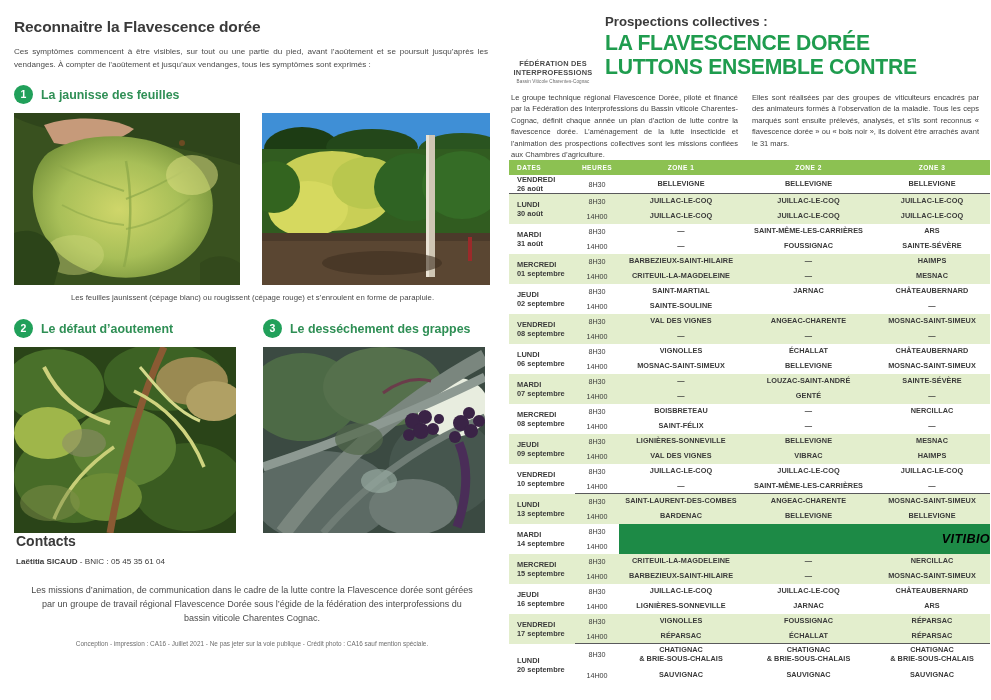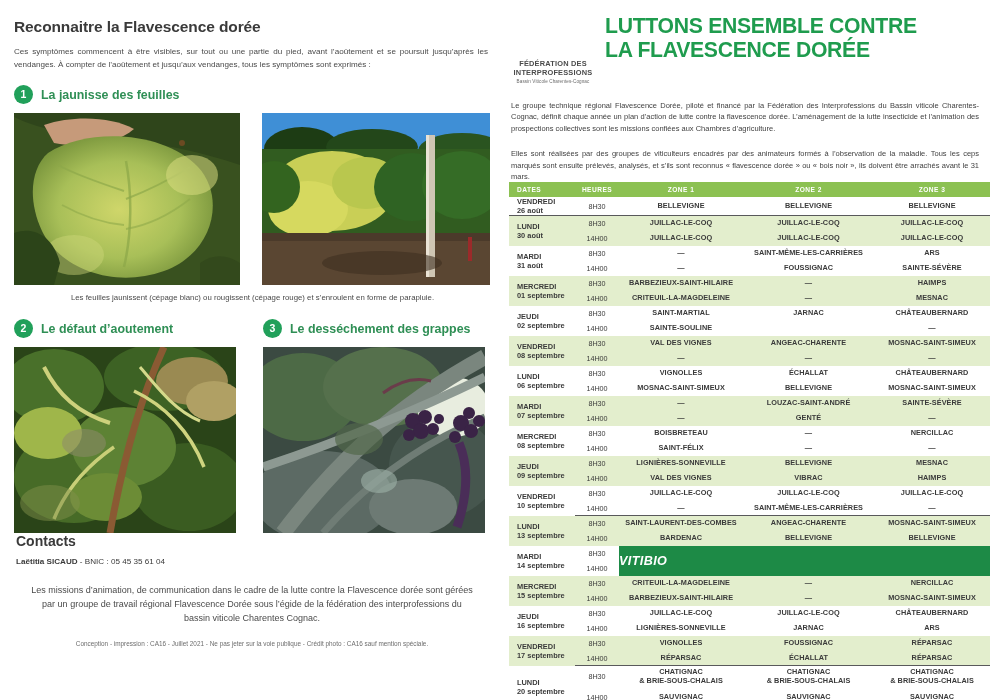--- a/index.html
+++ b/index.html
@@ -83,40 +83,40 @@
   .kicker { font-size: 13.2px; font-weight: 600; color: #3a3a3a; margin-bottom: 2px; }
   .big { font-size: 21.2px; font-weight: 700; color: #1f9c4e; line-height: 1.12; letter-spacing: -0.3px; }
 
   .logo-ca { width: 86px; flex: 0 0 auto; text-align: center; padding-top: 4px; }
   .ca-mark { position: relative; width: 56px; height: 44px; margin: 0 auto 3px auto; }
   .ca-t1 { font-size: 8.1px; font-weight: 700; color: #1f9c4e; line-height: 1.15; letter-spacing: -.1px; }
   .ca-t1 .a { color: #d94f2b; }
   .ca-t2 { font-size: 8.1px; font-weight: 700; color: #d94f2b; line-height: 1.15; letter-spacing: -.1px; }
   .ca-t3 { font-size: 4.6px; font-weight: 700; color: #6a6a6a; line-height: 1.25; margin-top: 1px; }
 
-  .cols { display: flex; gap: 14px; margin-top: 10px; padding: 0 4px; flex-direction: column; }
+  .cols { display: flex; gap: 14px; margin-top: 2px; padding: 0 4px; }
   .col { flex: 1 1 0; font-size: 7.5px; line-height: 1.52; text-align: justify; color: #3f3f3f; }
   .voici { text-align: center; font-size: 7.9px; font-weight: 700; color: #3a3a3a; margin: 8px 0 6px 0; }
 
   table.sched { width: 481px; border-collapse: collapse; margin-left: 2px; table-layout: fixed; }
   table.sched th {
     background: #8cc152; color: #ffffff; font-size: 6.6px; font-weight: 700;
     letter-spacing: .45px; padding: 4px 0; text-align: center; border: 0;
   }
   table.sched th.c-d { text-align: left; padding-left: 8px; }
   table.sched th.c-h { text-align: center; }
   td { font-size: 7.3px; padding: 0; vertical-align: middle; border: 0; }
   td.date { font-weight: 600; color: #3a3a3a; padding-left: 8px; font-size: 7.4px; line-height: 1.22; }
   td.hour { text-align: center; font-weight: 400; color: #3a3a3a; font-size: 7.2px; }
   td.zone { text-align: center; font-weight: 600; color: #3a3a3a; letter-spacing: .05px; line-height: 1.2; }
   tr.band td { background: #e3eecd; }
   tr.plain td { background: #ffffff; }
   tr.sep td { border-bottom: 1.2px solid #59595b; }
   td.vitibio {
-    background: #1d8a46 !important; color: #ffffff; text-align: left;
+    background: #1d8a46 !important; color: #000000; text-align: right;
     font-size: 12.6px; font-weight: 700; font-style: italic; letter-spacing: .4px;
   }
 </style>
 </head>
 <body>
 
 <div class="page">
 
   <div class="left">
 
@@ -264,22 +264,23 @@
           <span class="glass g1"><span class="bowl"></span><span class="stem"></span><span class="foot"></span></span>
           <span class="glass g2"><span class="bowl"></span><span class="stem"></span><span class="foot"></span></span>
           <span class="glass g3"><span class="bowl"></span><span class="stem"></span><span class="foot"></span></span>
         </div>
         <div class="fed-t1">FÉDÉRATION DES</div>
         <div class="fed-t1">INTERPROFESSIONS</div>
         <div class="fed-t2">Bassin Viticole Charentes-Cognac</div>
       </div>
 
       <div class="hdr-mid">
+        <div class="kicker">Prospections collectives :</div>
+        <div class="big">LA FLAVESCENCE DORÉE</div>
         <div class="big">LUTTONS ENSEMBLE CONTRE</div>
-        <div class="big">LA FLAVESCENCE DORÉE</div>
       </div>
 
     </div>
 
     <div class="cols">
       <div class="col">Le groupe technique régional Flavescence Dorée, piloté et financé par la Fédération des Interprofessions du Bassin viticole Charentes-Cognac, définit chaque année un plan d’action de lutte contre la flavescence dorée. L’aménagement de la lutte insecticide et l’animation des prospections collectives sont les missions confiées aux Chambres d’agriculture.</div>
       <div class="col">Elles sont réalisées par des groupes de viticulteurs encadrés par des animateurs formés à l’observation de la maladie. Tous les ceps marqués sont ensuite prélevés, analysés, et s’ils sont reconnus « flavescence dorée »  ou « bois noir », ils doivent être arrachés avant le 31 mars.</div>
     </div>
 
 

